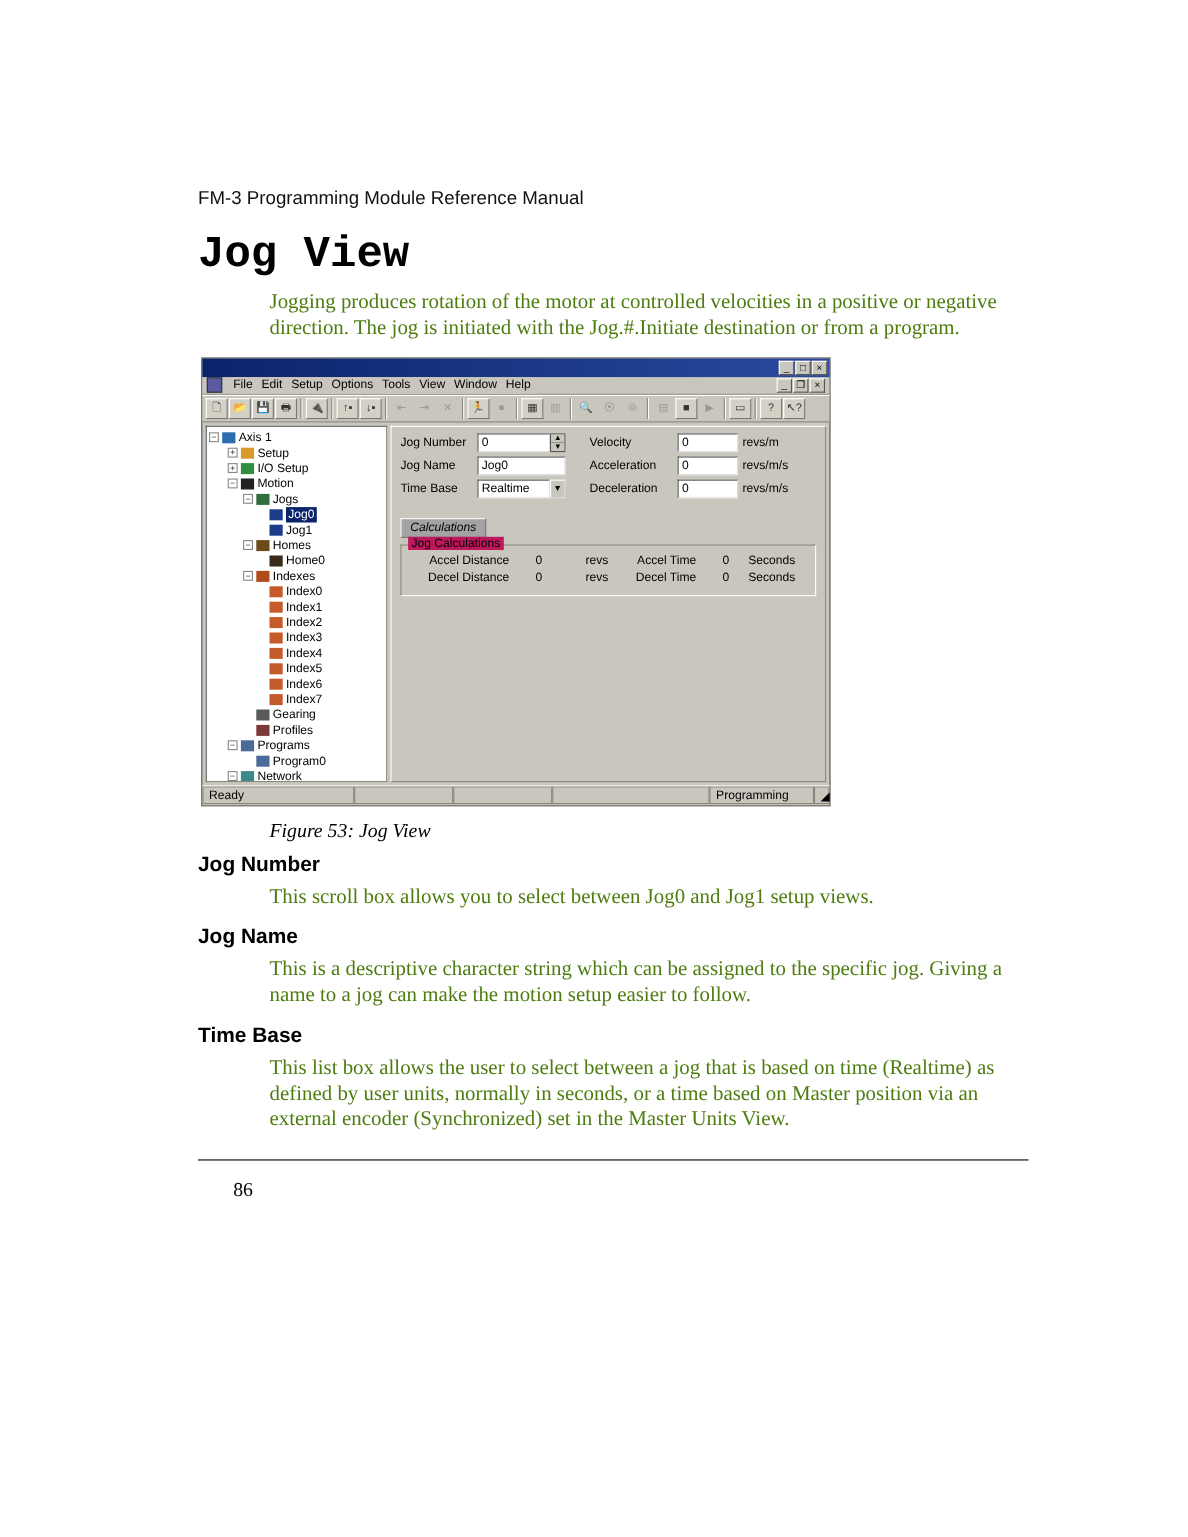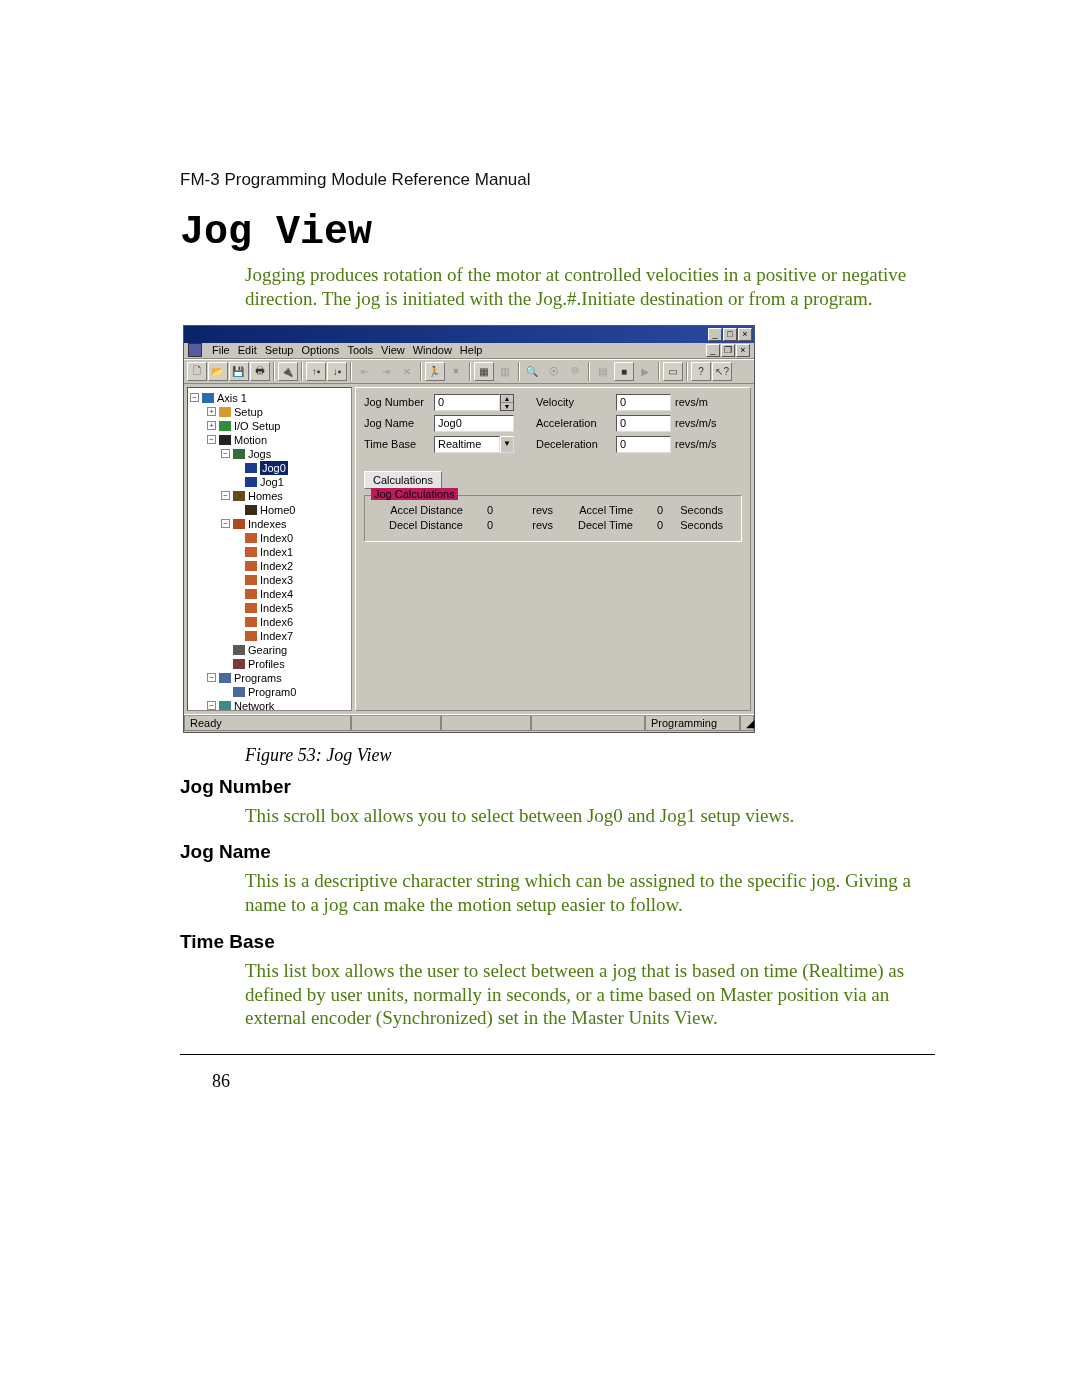--- a/index.html
+++ b/index.html
@@ -238,22 +238,23 @@
     font-size: 8px; text-align: center; line-height: 14px;
   }
   .unit { font-size: 11px; padding-left: 4px; }
 
   .tab-btn {
     margin-top: 18px;
     display: inline-block;
     padding: 2px 8px;
     border: 1px solid #fff;
     border-right-color: #777; border-bottom-color: #777;
-    background: #e5e5e5;
-    font-size: 11px;
+    background: #a3a3a3;
+    font-size: 11px;
+    font-style: italic;
   }
   .groupbox {
     border: 1px solid #8a887b;
     border-right-color: #fff; border-bottom-color: #fff;
     margin-top: 6px;
     padding: 8px 8px 10px 8px;
     position: relative;
   }
   .groupbox .legend {
     position: absolute;
@@ -277,21 +278,21 @@
     height: 18px;
     align-items: center;
   }
   .statusbar .cell {
     border: 1px solid #8a887b;
     border-top-color: #999;
     padding: 1px 5px;
     height: 16px;
     display: flex; align-items: center;
   }
-  .statusbar .c1 { width: 167px; text-align: right; }
+  .statusbar .c1 { width: 138px; text-align: right; }
   .statusbar .c2 { flex: 0 0 90px; }
   .statusbar .c3 { flex: 0 0 90px; }
   .statusbar .c4 { flex: 1; }
   .statusbar .c5 { width: 95px; }
   .statusbar .grip { width: 14px; }
 </style>
 </head>
 <body>
 
 <div class="page">

